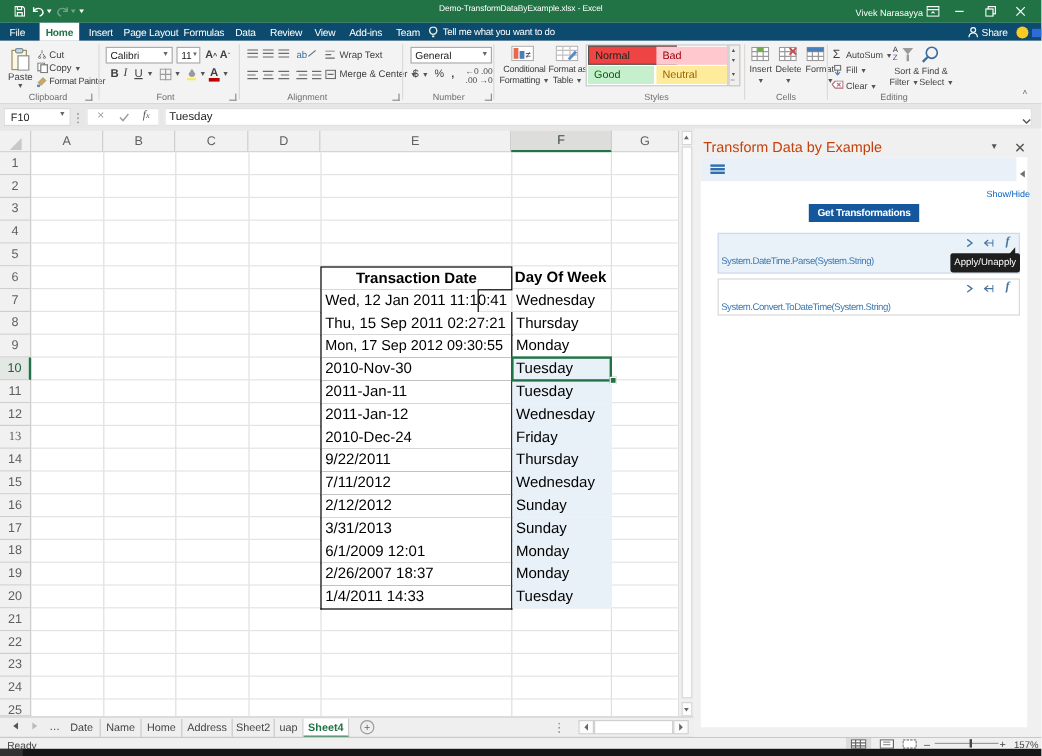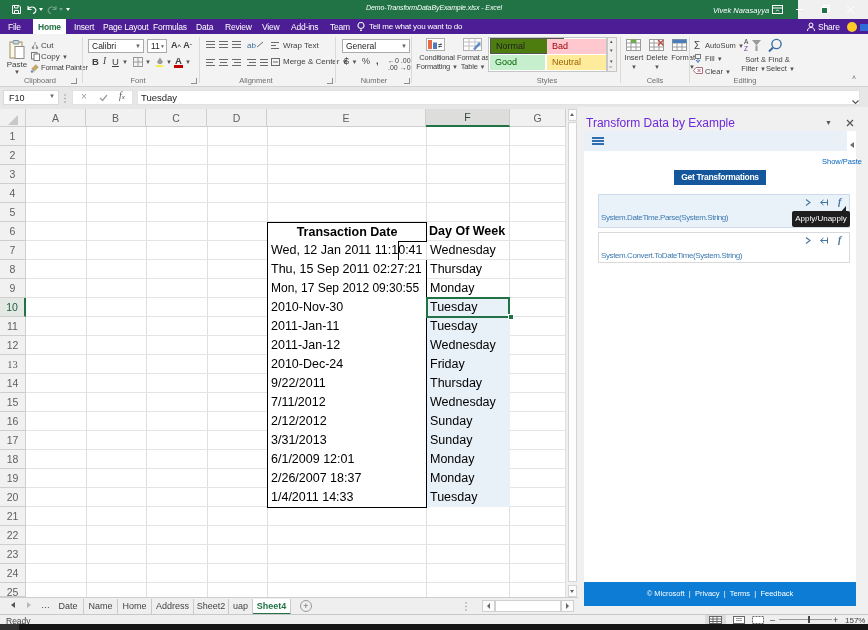--- a/index.html
+++ b/index.html
@@ -1,20 +1,20 @@
 <!DOCTYPE html>
 <html><head>
 <meta charset="utf-8">
 <style>
 * { margin:0; padding:0; box-sizing:border-box; }
 html,body { width:868px; height:630px; overflow:hidden; background:#fff; }
 #app { position:relative; width:868px; height:630px; font-family:"Liberation Sans",sans-serif; background:#f1f0f0; }
 .abs { position:absolute; }
-#titlebar { left:0; top:0; width:798px; height:19px; background:#217346; color:#fff;font-style:italic; }
-#tabrow { left:0; top:19px; width:868px; height:15px; background:#4c1d95; }
+#titlebar { left:0; top:0; width:868px; height:19px; background:#217346; color:#fff; }
+#tabrow { left:0; top:19px; width:868px; height:15px; background:#0c4a6e; }
 .tab { position:absolute; top:0; height:15px; line-height:16px; color:#fff; font-size:8.5px; letter-spacing:-0.2px; white-space:nowrap; }
 #ribbon { left:0; top:34px; width:868px; height:53px; background:#f4f3f3; border-bottom:1px solid #d5d2cf; font-size:8px; color:#3b3b3b; }
 #ribbon .it { position:absolute; white-space:nowrap; font-size:8px; color:#3f3f3f; }
 .gsep { position:absolute; top:3px; height:46px; width:1px; background:#dcdad8; }
 .glabel { position:absolute; top:42px; font-size:7.5px; color:#6e6e6e; text-align:center; white-space:nowrap; }
 .launch { position:absolute; top:44px; width:6px; height:6px; }
 .launch:before { content:""; position:absolute; left:0; bottom:0; width:5px; height:5px; border-right:1px solid #8e8e8e; border-bottom:1px solid #8e8e8e; }
 .dd { font-size:6px; color:#555; }
 #fbar { left:0; top:87px; width:868px; height:20px; background:#e8e7e7; }
 #colhead { left:0; top:109px; width:578px; height:18px; background:#f2f1f1; font-size:10.5px; color:#5f5f5f; }
@@ -186,21 +186,21 @@
         <text x="12" y="10" font-size="8" fill="#333">≠</text>
       </svg>
     <div class="it" style="left:414px;top:19px;width:46px;text-align:center;font-size:7.5px;letter-spacing:-0.2px">Conditional<br>Formatting <span class="dd">▼</span></div>
     <svg class="abs" style="left:463px;top:4px" width="19" height="13" viewBox="0 0 19 13">
         <rect x="0.5" y="0.5" width="18" height="12" fill="#fff" stroke="#b0b0b0"></rect>
         <path d="M0.5 4 H18.5 M0.5 8 H18.5 M6 0.5 V12.5 M12 0.5 V12.5" stroke="#c0c0c0"></path>
         <path d="M10 11 L16 4 L18 6 L12 12 Z" fill="#5b8cc8"></path>
       </svg>
     <div class="it" style="left:452px;top:19px;width:42px;text-align:center;font-size:7.5px;letter-spacing:-0.2px">Format as<br>Table <span class="dd">▼</span></div>
     <div class="abs" style="left:488px;top:3px;width:119px;height:35px;background:#fff;border:1px solid #c6c6c6"></div>
-    <div class="abs" style="left:490px;top:4px;width:74px;height:16px;background:#4d7c0f;border:1px solid #555;font-size:9px;line-height:15px;padding-left:5px;color:#222">Normal</div>
+    <div class="abs" style="left:490px;top:4px;width:74px;height:16px;background:#ef4444;border:1px solid #555;font-size:9px;line-height:15px;padding-left:5px;color:#222">Normal</div>
     <div class="abs" style="left:547px;top:5px;width:59px;height:15px;background:#ffc7ce;color:#9c0006;font-size:9px;line-height:15px;padding-left:5px">Bad</div>
     <div class="abs" style="left:490px;top:21px;width:55px;height:15px;background:#c6efce;color:#006100;font-size:9px;line-height:15px;padding-left:5px">Good</div>
     <div class="abs" style="left:547px;top:21px;width:59px;height:15px;background:#ffeb9c;color:#9c6500;font-size:9px;line-height:15px;padding-left:5px">Neutral</div>
     <div class="abs" style="left:607px;top:3px;width:10px;height:35px;background:#f0efee;border:1px solid #c6c6c6"></div>
     <div class="abs" style="left:609px;top:5px;font-size:4.5px;color:#555">▲</div>
     <div class="abs" style="left:609px;top:14px;font-size:4.5px;color:#555">▼</div>
     <div class="abs" style="left:609px;top:25px;font-size:4.5px;color:#555">▼<br>═</div>
     <div class="glabel" style="left:532px;width:30px">Styles</div>
     <div class="gsep" style="left:620px"></div>
 
@@ -433,34 +433,34 @@
     <div class="abs" style="left:808px;top:1px;width:2px;height:7px;background:#444"></div>
     <div class="abs" style="left:833px;top:0px;font-size:9px;color:#444">+</div>
     <div class="abs" style="left:845px;top:1px;font-size:8px">157%</div>
   </div>
 
   <div class="abs" id="taskbar">
       <div class="abs" style="left:0;top:0;width:19px;height:6px;background:#313131"></div>
     </div>
 
   <div class="abs" id="pane">
-    <div class="abs" style="left:8px;top:7px;font-size:12px;color:#6d28d9">Transform Data by Example</div>
+    <div class="abs" style="left:8px;top:7px;font-size:12px;color:#c2410c">Transform Data by Example</div>
     <div class="abs" style="left:247px;top:10px;font-size:7px;color:#555">▼</div>
     <svg class="abs" style="left:268px;top:10px" width="8" height="8" viewBox="0 0 8 8">
         <path d="M1 1 L7 7 M7 1 L1 7" stroke="#555" stroke-width="1.2"></path>
       </svg>
     <div class="abs" style="left:6px;top:22px;width:272px;height:475px;background:#fff"></div>
     <div class="abs" style="left:6px;top:22px;width:263px;height:20px;background:#e9f0f8"></div>
     <div class="abs" style="left:14px;top:28px;width:12px;height:8px">
       <div style="height:2px;background:#2f6fad;margin-bottom:1px"></div>
       <div style="height:2px;background:#2f6fad;margin-bottom:1px"></div>
       <div style="height:2px;background:#2f6fad"></div>
     </div>
     <div class="abs" style="left:272px;top:33px;width:0;height:0;border-top:3px solid transparent;border-bottom:3px solid transparent;border-right:4px solid #6e6e6e"></div>
-    <div class="abs" style="left:244px;top:48px;font-size:7.5px;color:#0563c1">Show/Paste</div>
+    <div class="abs" style="left:244px;top:48px;font-size:7.5px;color:#0563c1">Show/Hide</div>
     <div class="abs" style="left:96px;top:61px;width:92px;height:15px;background:#15579d;color:#fff;font-size:8.5px;font-weight:bold;text-align:center;line-height:15px;white-space:nowrap;letter-spacing:-0.3px">Get Transformations</div>
 
     <div class="abs" style="left:20px;top:85px;width:252px;height:34px;background:#e9f1f9;border:1px solid #ccdaea"></div>
     <svg class="abs" style="left:227px;top:90px" width="6" height="7" viewBox="0 0 6 7">
         <path d="M1 0.5 L5 3.5 L1 6.5" fill="none" stroke="#45749f" stroke-width="1.1"></path>
       </svg>
     <svg class="abs" style="left:242px;top:90px" width="8" height="7" viewBox="0 0 8 7">
         <path d="M7.5 0.5 V6.5 M7 3.5 H1 M3.5 1 L0.5 3.5 L3.5 6" fill="none" stroke="#45749f" stroke-width="1"></path>
       </svg>
     <div class="abs" style="left:260px;top:87px;font-size:10px;color:#45749f;font-style:italic;font-family:'Liberation Serif',serif;font-weight:bold">f</div>
@@ -472,15 +472,14 @@
       </svg>
     <svg class="abs" style="left:242px;top:128px" width="8" height="7" viewBox="0 0 8 7">
         <path d="M7.5 0.5 V6.5 M7 3.5 H1 M3.5 1 L0.5 3.5 L3.5 6" fill="none" stroke="#45749f" stroke-width="1"></path>
       </svg>
     <div class="abs" style="left:260px;top:125px;font-size:10px;color:#45749f;font-style:italic;font-family:'Liberation Serif',serif;font-weight:bold">f</div>
     <div class="abs" style="left:23px;top:142px;font-size:8px;color:#3e7ab1;letter-spacing:-0.4px">System.Convert.ToDateTime(System.String)</div>
 
     <div class="abs" style="left:262px;top:97px;width:0;height:0;border-left:6px solid transparent;border-bottom:7px solid #1e1e1e"></div>
     <div class="abs" style="left:214px;top:102px;width:58px;height:16px;background:#1e1e1e;border-radius:2px;color:#fff;font-size:8px;text-align:center;line-height:16px;white-space:nowrap">Apply/Unapply</div>
 
-    <div class="abs" style="left:6px;top:473px;width:272px;height:24px;background:#0d7cd4;color:#fff;font-size:7.5px;text-align:center;line-height:24px;white-space:nowrap">© Microsoft&nbsp; |&nbsp; Privacy&nbsp; |&nbsp; Terms&nbsp; |&nbsp; Feedback</div>
   </div>
 
 </div>
 </body></html>

